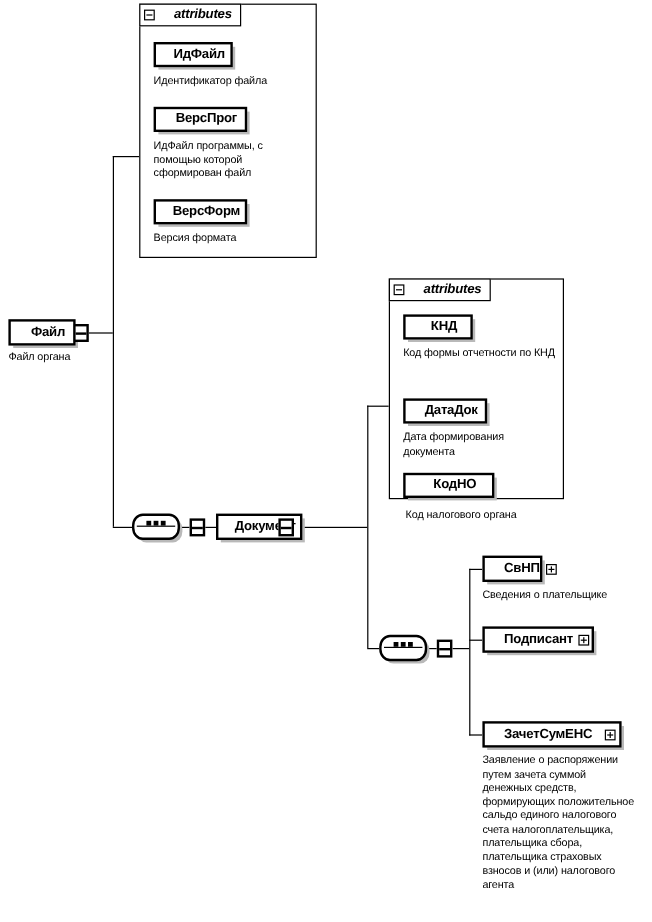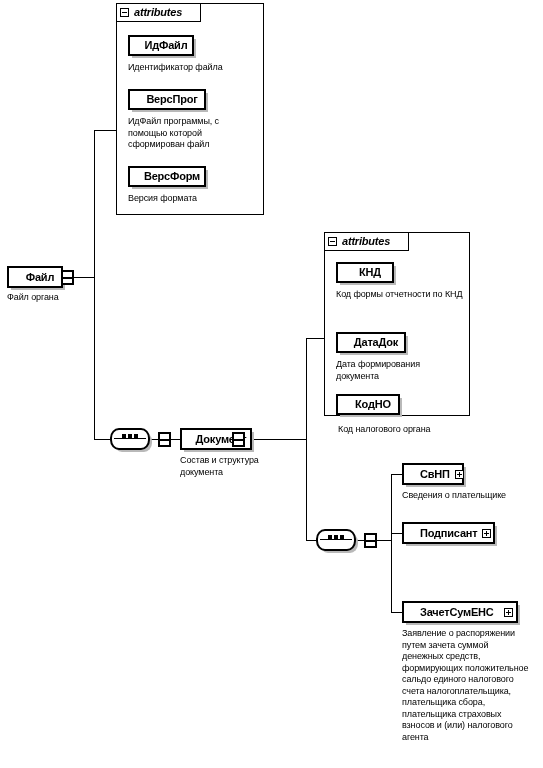--- a/index.html
+++ b/index.html
@@ -40,21 +40,21 @@
   .attr-tab {
     position: absolute;
     top: -1px;
     left: -1px;
     border: 1px solid #000;
     background: #fff;
     height: 19px;
     padding: 0 7px 0 3px;
     display: flex;
     align-items: center;
-    gap: 5px;
+    gap: 16px;
     box-sizing: border-box;
     z-index: 3;
   }
   .attr-tab-label {
     font-style: italic;
     font-weight: bold;
     font-size: 11px;
     letter-spacing: -0.2px;
     line-height: 1;
   }
@@ -248,21 +248,21 @@
     <div class="attr-node" style="left:11px; top:29px; width:58px;">
       <span class="node-label">КНД</span>
     </div>
     <div class="caption" style="left:11px; top:56px; width:128px;">Код формы отчетности по КНД</div>
 
     <div class="attr-node" style="left:11px; top:99px; width:70px;">
       <span class="node-label">ДатаДок</span>
     </div>
     <div class="caption" style="left:11px; top:126px; width:120px;">Дата формирования документа</div>
 
-    <div class="attr-node" style="left:11px; top:161px; width:64px;">
+    <div class="attr-node" style="left:11px; top:161px; width:76px;">
       <span class="node-label">КодНО</span>
     </div>
   </div>
 
   <div class="caption" style="left:338px; top:424px; width:140px;">Код налогового органа</div>
 
   <div class="seq" style="left:110px; top:428px;">
     <div class="seq-body"></div>
     <div class="seq-bar"></div>
     <div class="seq-dots">
@@ -270,34 +270,33 @@
         <i></i>
         <i></i>
     </div>
   </div>
   <div class="stub" style="left:158px; top:432px;"></div>
 
   <div class="node" style="left:180px; top:428px; width:72px;">
     <span class="node-label">Документ</span>
   </div>
   <div class="stub" style="left:232px; top:432px;"></div>
-  <div class="caption" style="left:180px; top:455px; width:108px;">Состав и структура документа</div>
 
   <div class="seq" style="left:316px; top:529px;">
     <div class="seq-body"></div>
     <div class="seq-bar"></div>
     <div class="seq-dots">
       <i></i>
         <i></i>
         <i></i>
     </div>
   </div>
   <div class="stub" style="left:364px; top:533px;"></div>
 
-  <div class="node with-plus" style="left:402px; top:463px; width:62px;">
+  <div class="node with-plus" style="left:402px; top:463px; width:50px;">
     <span class="node-label">СвНП</span>
     <span class="plus-box"></span>
   </div>
   <div class="caption" style="left:402px; top:490px; width:140px;">Сведения о плательщике</div>
 
   <div class="node with-plus" style="left:402px; top:522px; width:93px;">
     <span class="node-label">Подписант</span>
     <span class="plus-box"></span>
   </div>
 

